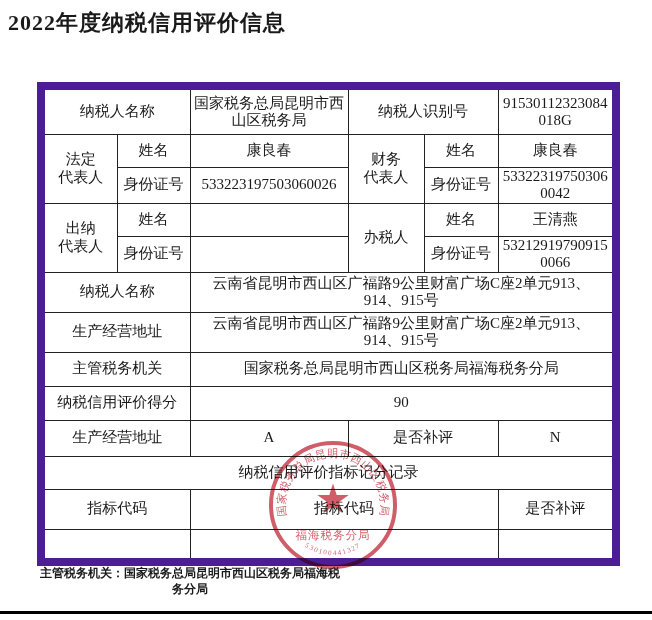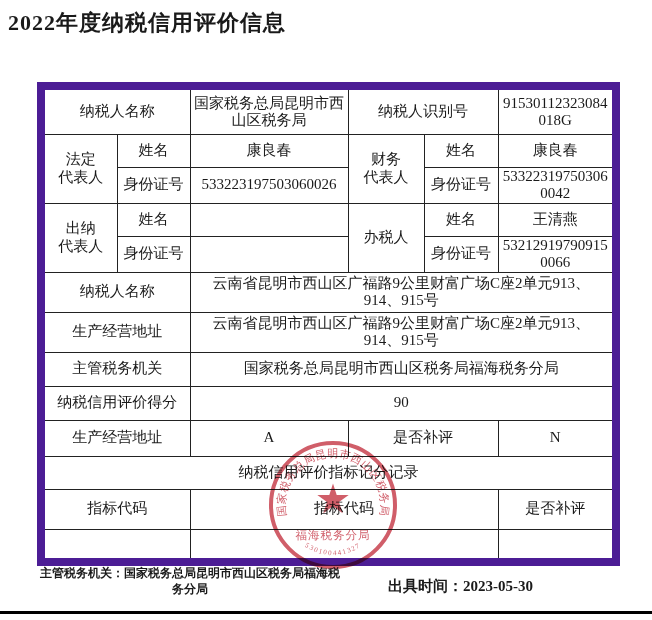--- a/index.html
+++ b/index.html
@@ -146,19 +146,16 @@
     <text x="68" y="102" text-anchor="middle" font-size="11.5" letter-spacing="1" fill="#c8414f">福海税务分局</text>
     <text font-size="7" letter-spacing="1.5" fill="#c8414f">
       <textPath href="#sealArcBottom" startOffset="50%" text-anchor="middle">530100441327</textPath>
     </text>
   </svg>
 
   <div class="footer-left">
     <span>主管税务机关：</span><span>国家税务总局昆明市西山区税务局福海税务分局</span>
   </div>
 
-  <div class="footer-right">
-    <span>出具时间：</span><span>2023-05-30</span>
-  </div>
 
   <div class="bottom-rule"></div>
 
 </div>
 
 </body></html>

